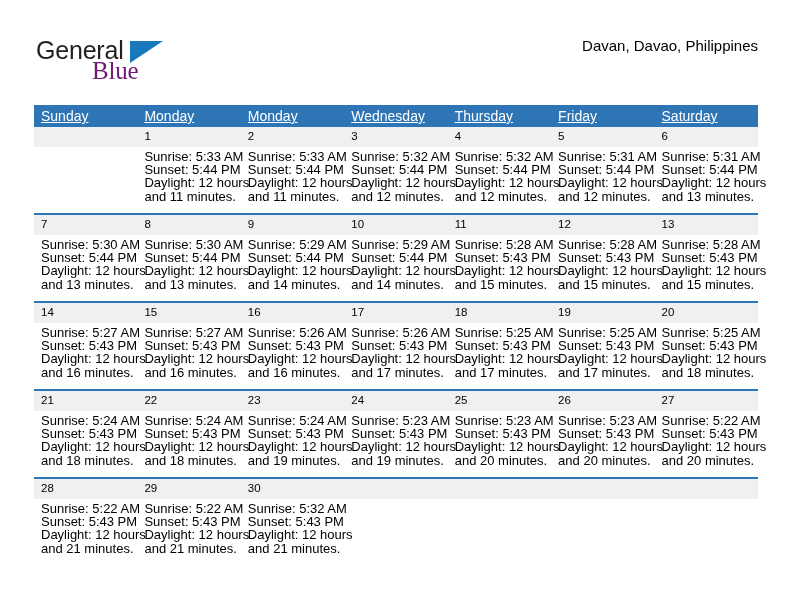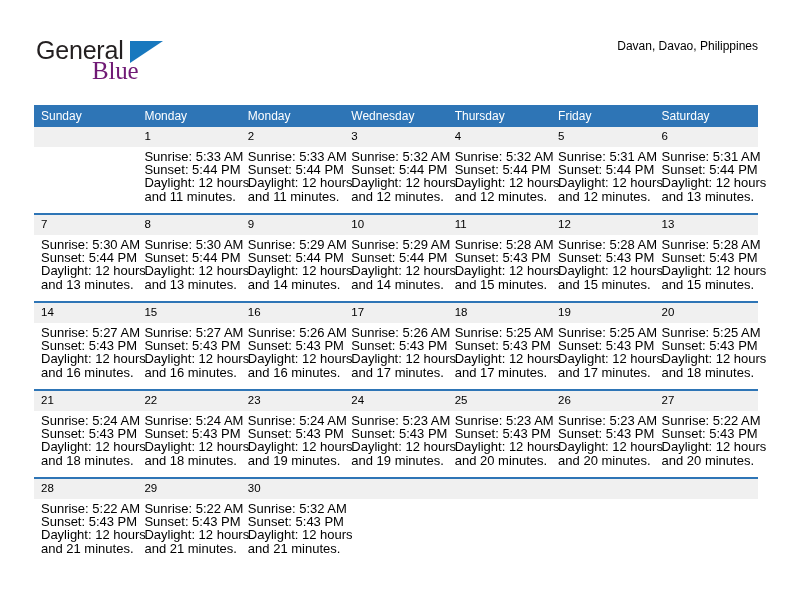--- a/index.html
+++ b/index.html
@@ -71,21 +71,21 @@
     top: 0;
     text-align: right;
   }
   .month-title {
     font-size: 27px;
     color: #000000;
     line-height: 32px;
     white-space: nowrap;
   }
   .location-title {
-    font-size: 12px;
+    font-size: 15px;
     color: #000000;
     line-height: 22px;
     margin-top: 7px;
     white-space: nowrap;
   }
 
   
   .calendar {
     position: absolute;
     left: 34px;
@@ -93,27 +93,28 @@
     width: 724px;
   }
   .cal-table {
     width: 724px;
     border-collapse: collapse;
     table-layout: fixed;
   }
   .cal-table th {
     background: #2e75b6;
     color: #ffffff;
-    font-size: 12px;
+    font-size: 14px;
     font-weight: normal;
     text-align: left;
     padding: 5px 0 5px 7px;
     height: 11px;
     line-height: 12px;
     border: none;
+    text-decoration: underline;
   }
   .cal-table td {
     vertical-align: top;
     padding: 0;
     border: none;
     border-top: 2px solid #2e75b6;
     width: 103.42px;
   }
   tr.week-row td {
     height: 86px;

